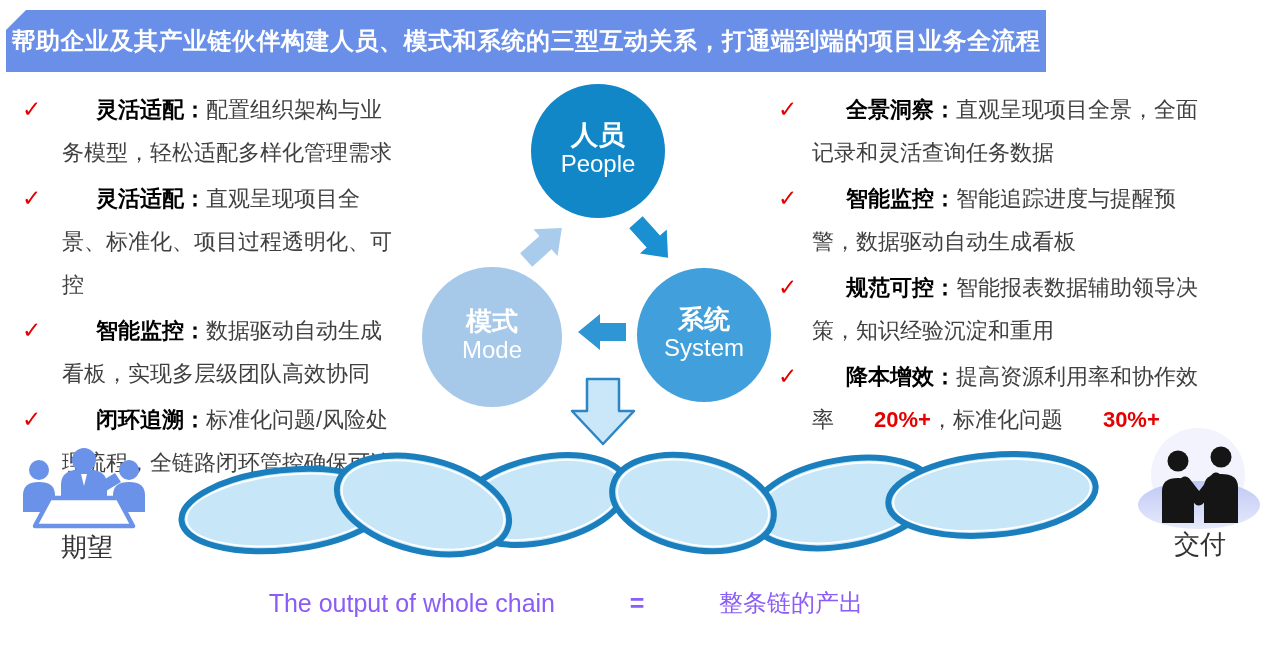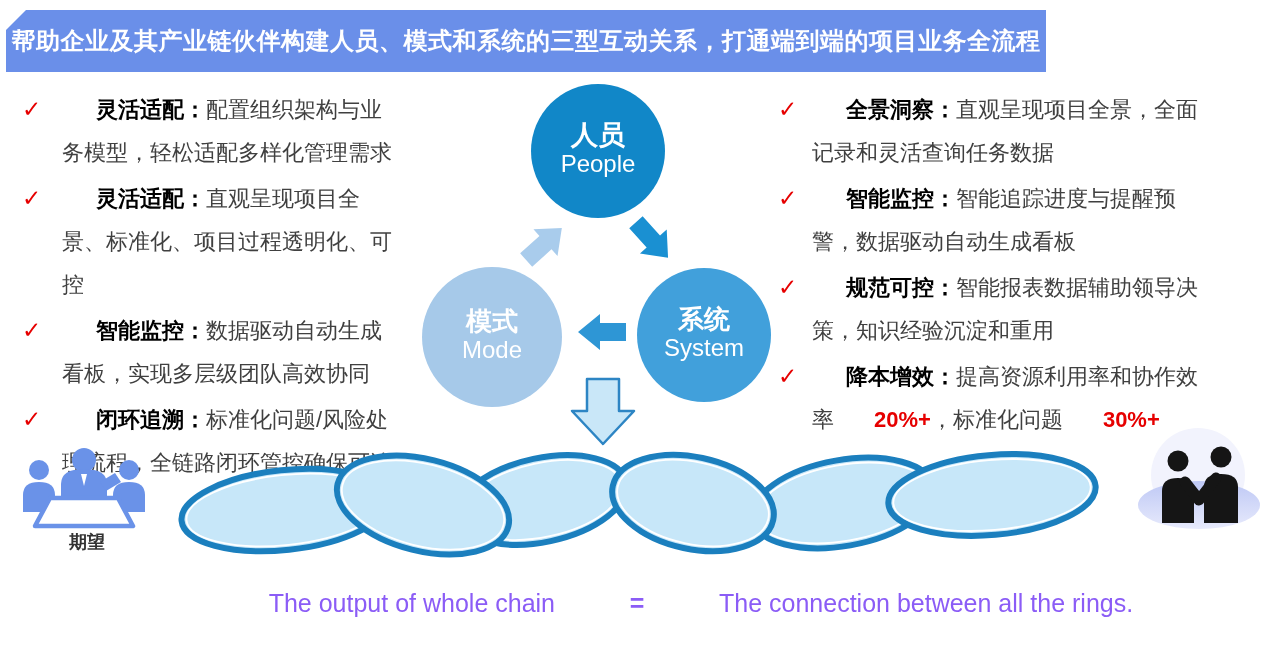--- a/index.html
+++ b/index.html
@@ -36,21 +36,21 @@
   .meeting-svg  { position:absolute; left:12px;  top:440px; }
   .delivery-svg { position:absolute; left:1135px; top:425px; }
   svg text {
     font-family:"Liberation Sans","DejaVu Sans",sans-serif;
     fill:#ffffff; text-anchor:middle;
   }
   .ring-outer { fill:#C7E7F9; stroke:#1B7FBE; stroke-width:6; }
   .ring-inner { fill:none; stroke:#ffffff; stroke-width:1.8; }
 
   .endpoint-label {
-    position:absolute; font-size:18px; font-weight:bold; color:#333333; text-align:center;
+    position:absolute; font-size:26px; font-weight:normal; color:#333333; text-align:center;
   }
   #label-expect  { left:12px;   top:530px; width:150px; }
   #label-deliver { left:1135px; top:527px; width:130px; }
 
   
   .equation {
     position:absolute; left:115px; top:586px;
     display:grid; grid-template-columns:440px 70px auto; row-gap:2px;
     color:#8b5cf6;
     gap:47px;
@@ -182,22 +182,22 @@
     <circle cx="63" cy="50" r="47" fill="#F2F3FD"></circle>
     <ellipse cx="64" cy="80" rx="61" ry="24" fill="url(#lav)"></ellipse>
     <g fill="#151515">
       <circle cx="43" cy="36" r="10.5"></circle>
       <circle cx="86" cy="32" r="10.5"></circle>
       <path d="M27,98 V66 q0,-13 16,-13 q16,0 16,13 V98 z"></path>
       <path d="M69,98 V62 q0,-13 17,-13 q17,0 17,13 V98 z"></path>
     </g>
     <path d="M50,57 L64,75 L81,53" fill="none" stroke="#151515" stroke-width="11" stroke-linecap="round" stroke-linejoin="round"></path>
   </svg>
+  <div class="endpoint-label" id="label-deliver">交付</div>
 
   <div class="equation">
     <span class="eq-left en">The output of whole chain</span>
     <span class="eq-mid en">=</span>
-    <span class="eq-right en">The connection between all the rings.</span>
     <span class="eq-left zh">整条链的产出</span>
     <span class="eq-mid zh">=</span>
   </div>
 
 </div>
 
 </body></html>

